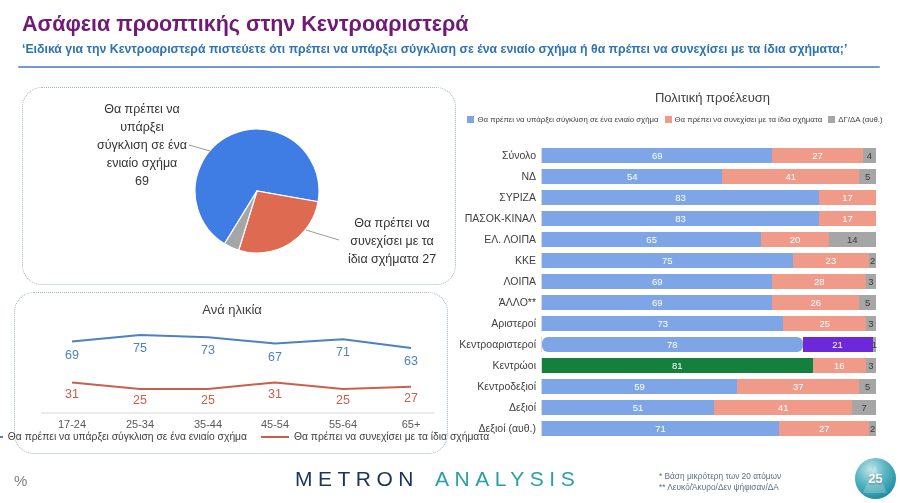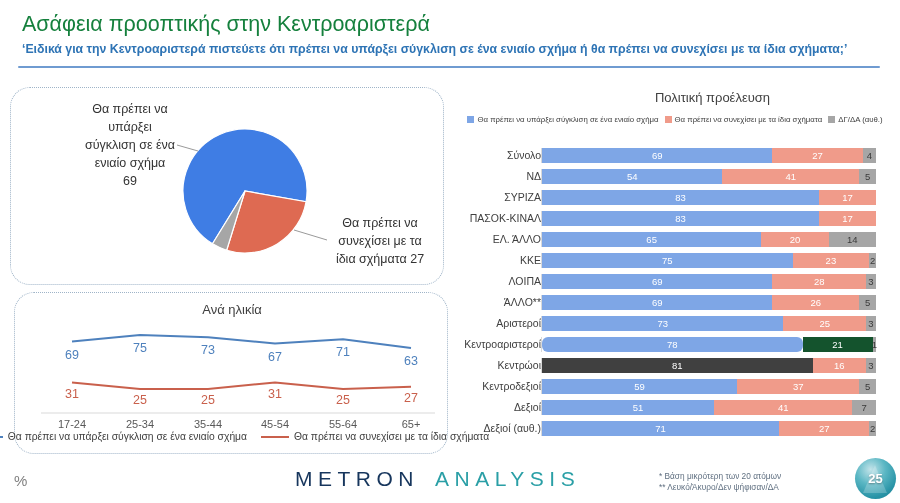--- a/index.html
+++ b/index.html
@@ -1,24 +1,24 @@
 <!DOCTYPE html>
 <html><head>
 <meta charset="utf-8">
 <style>
   * { box-sizing: border-box; margin: 0; padding: 0; }
   body { background: #fff; font-family: "Liberation Sans", sans-serif; }
   .slide { position: relative; width: 900px; height: 503px; background: #fff; overflow: hidden; }
 
-  .title { position: absolute; left: 22px; top: 12px; font-size: 21.5px; font-weight: normal; color: #15803d; }
+  .title { position: absolute; left: 22px; top: 12px; font-size: 21.5px; font-weight: bold; color: #701a75; }
   .subtitle { position: absolute; left: 22px; top: 42px; font-size: 12.3px; font-weight: 600; color: #2E74B5; }
   .header-rule { position: absolute; left: 18px; top: 66px; width: 862px; height: 2px; background: #6F9BD1; border-radius: 1px; }
 
   .panel { position: absolute; border: 1.5px dotted #9FB4C8; border-radius: 20px; background: #fff; }
-  .pie-panel { left: 10px; top: 87px; width: 434px; height: 198px; }
+  .pie-panel { left: 22px; top: 87px; width: 434px; height: 198px; }
   .line-panel { left: 14px; top: 292px; width: 434px; height: 162px; }
   .right-panel { position: absolute; left: 455px; top: 90px; width: 440px; height: 380px; }
 
   .pie-label { position: absolute; font-size: 12.5px; line-height: 18px; color: #333; text-align: center; white-space: pre-line; }
   .pie-label-1 { left: 52px; top: 12px; width: 134px; }
   .pie-label-2 { left: 304px; top: 126px; width: 130px; }
   .pie-label-3 { left: 108px; top: 168px; width: 134px; }
   .pie-svg { position: absolute; left: 0; top: 0; }
 
   .chart-title { font-size: 13px; color: #404040; text-align: center; }
@@ -28,21 +28,21 @@
   .legend-line { display: inline-block; width: 28px; height: 2px; margin-right: 5px; vertical-align: middle; }
 
   .bc-title { position: absolute; left: 90px; top: 0; width: 335px; }
   .bc-legend { position: absolute; left: 0; top: 25px; width: 440px; display: flex; justify-content: center; align-items: center; gap: 6px; font-size: 7.8px; color: #404040; white-space: nowrap; }
   .legend-swatch { display: inline-block; width: 7px; height: 7px; margin-right: 3px; vertical-align: -1px; }
   .bc-legend-item { display: inline-flex; align-items: center; }
 
   #bars { position: absolute; left: 0; top: 58px; width: 425px; }
   .brow { display: flex; height: 15px; margin-bottom: 6px; }
   .brow.gap-before { margin-top: 0; }
-  .blabel { width: 86px; text-align: right; font-size: 10.5px; color: #404040; line-height: 15px; white-space: nowrap; }
+  .blabel { width: 86px; padding-right: 5px; text-align: right; font-size: 10.5px; color: #404040; line-height: 15px; white-space: nowrap; }
   .btrack { width: 335px; height: 15px; display: flex; border-left: 1px solid #D9D9D9; }
   .bseg { height: 15px; display: flex; align-items: center; justify-content: center; font-size: 9.5px; overflow: visible; white-space: nowrap; }
 
   .percent-note { position: absolute; left: 14px; top: 472px; font-size: 15px; color: #808080; }
   .brand { position: absolute; left: 295px; top: 467px; font-size: 21px; letter-spacing: 5.5px; font-weight: 500; white-space: nowrap; }
   .brand-metron { color: #17365D; }
   .brand-analysis { color: #2A9FA6; margin-left: 16px; }
   .footnotes { position: absolute; left: 659px; top: 471px; font-size: 8.3px; line-height: 11px; color: #5F6F80; }
   .page-badge { position: absolute; left: 855px; top: 458px; width: 41px; height: 41px; border-radius: 50%;
     background: radial-gradient(circle at 38% 28%, #c2e3e9 0%, #5bb7c4 38%, #2893a6 72%, #1b7c90 100%);
@@ -142,21 +142,21 @@
           </div>
         </div>
         <div class="brow">
           <div class="blabel">ΠΑΣΟΚ-ΚΙΝΑΛ</div>
           <div class="btrack">
             <div class="bseg" style="width: 83%; background: rgb(126, 166, 230); color: rgb(255, 255, 255);">83</div>
             <div class="bseg" style="width: 17%; background: rgb(240, 155, 138); color: rgb(255, 255, 255);">17</div>
           </div>
         </div>
         <div class="brow">
-          <div class="blabel">ΕΛ. ΆΛΛΟ</div>
+          <div class="blabel">ΕΛ. ΛΟΙΠΑ</div>
           <div class="btrack">
             <div class="bseg" style="width: 65.6566%; background: rgb(126, 166, 230); color: rgb(255, 255, 255);">65</div>
             <div class="bseg" style="width: 20.202%; background: rgb(240, 155, 138); color: rgb(255, 255, 255);">20</div>
             <div class="bseg" style="width: 14.1414%; background: rgb(166, 166, 166); color: rgb(58, 58, 58);">14</div>
           </div>
         </div>
         <div class="brow">
           <div class="blabel">ΚΚΕ</div>
           <div class="btrack">
             <div class="bseg" style="width: 75%; background: rgb(126, 166, 230); color: rgb(255, 255, 255);">75</div>
@@ -185,28 +185,28 @@
           <div class="btrack">
             <div class="bseg" style="width: 72.2772%; background: rgb(126, 166, 230); color: rgb(255, 255, 255);">73</div>
             <div class="bseg" style="width: 24.7525%; background: rgb(240, 155, 138); color: rgb(255, 255, 255);">25</div>
             <div class="bseg" style="width: 2.9703%; background: rgb(166, 166, 166); color: rgb(58, 58, 58);">3</div>
           </div>
         </div>
         <div class="brow">
           <div class="blabel">Κεντροαριστεροί</div>
           <div class="btrack">
             <div class="bseg" style="width: 78%; background: rgb(126, 166, 230); color: rgb(255, 255, 255); border-radius: 6px;">78</div>
-            <div class="bseg" style="width: 21%; background: #14532d; color: rgb(255, 255, 255);">21</div>
+            <div class="bseg" style="width: 21%; background: #6d28d9; color: rgb(255, 255, 255);">21</div>
             <div class="bseg" style="width: 1%; background: rgb(166, 166, 166); color: rgb(58, 58, 58);">1</div>
           </div>
         </div>
         <div class="brow">
           <div class="blabel">Κεντρώοι</div>
           <div class="btrack">
-            <div class="bseg" style="width: 81%; background: #404040; color: rgb(255, 255, 255);">81</div>
+            <div class="bseg" style="width: 81%; background: #15803d; color: rgb(255, 255, 255);">81</div>
             <div class="bseg" style="width: 16%; background: rgb(240, 155, 138); color: rgb(255, 255, 255);">16</div>
             <div class="bseg" style="width: 3%; background: rgb(166, 166, 166); color: rgb(58, 58, 58);">3</div>
           </div>
         </div>
         <div class="brow">
           <div class="blabel">Κεντροδεξιοί</div>
           <div class="btrack">
             <div class="bseg" style="width: 58.4158%; background: rgb(126, 166, 230); color: rgb(255, 255, 255);">59</div>
             <div class="bseg" style="width: 36.6337%; background: rgb(240, 155, 138); color: rgb(255, 255, 255);">37</div>
             <div class="bseg" style="width: 4.9505%; background: rgb(166, 166, 166); color: rgb(58, 58, 58);">5</div>

